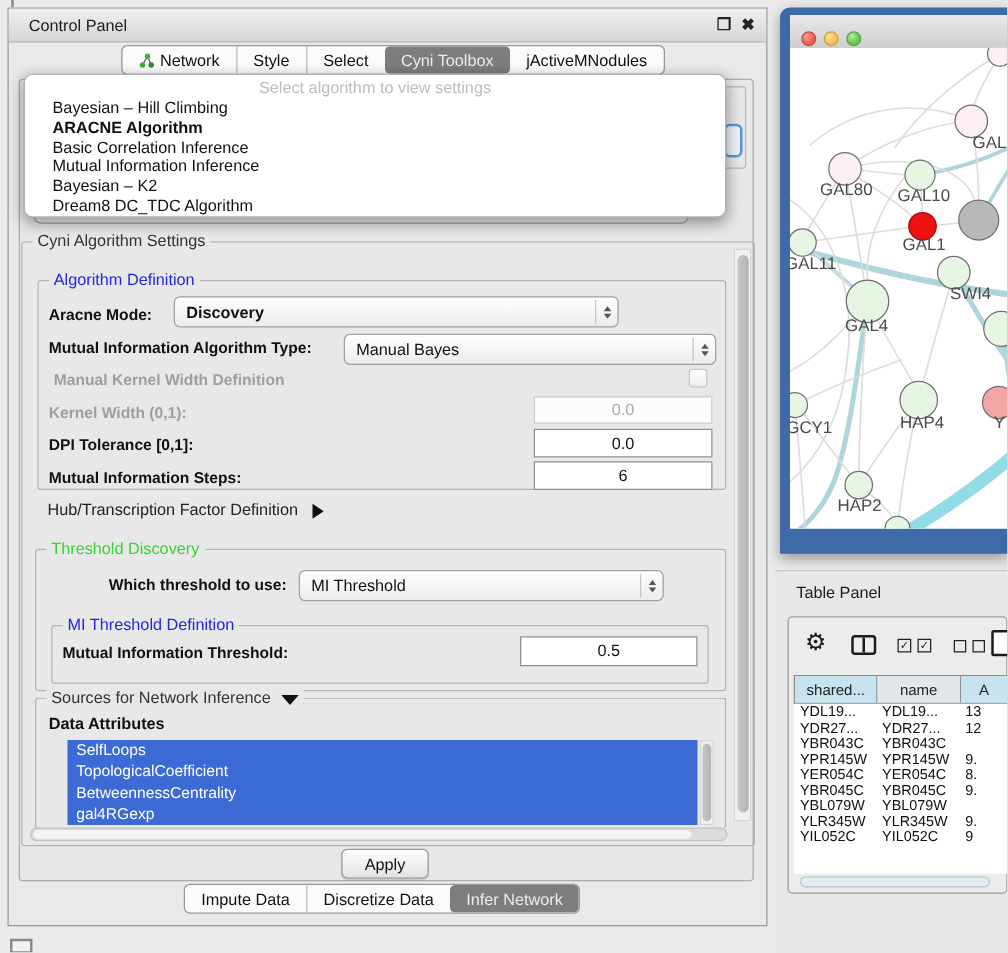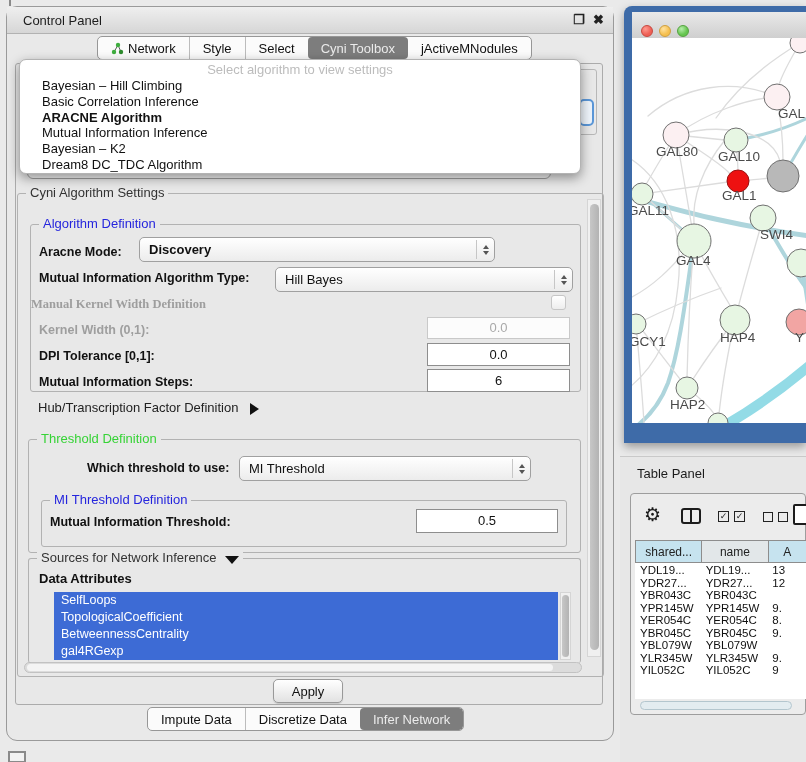--- a/index.html
+++ b/index.html
@@ -1,20 +1,20 @@
 <!DOCTYPE html>
 <html><head>
 <meta charset="utf-8">
 <style>
   html,body{margin:0;padding:0;background:#eaeaea;}
   #app{position:relative;width:806px;height:762px;overflow:hidden;background:#eaeaea;
        font-family:"Liberation Sans",sans-serif;-webkit-font-smoothing:antialiased;}
   .a{position:absolute;}
   
-  .win{position:absolute;background:#e9e9e9;border:1px solid #9a9a9a;border-radius:11px;}
+  .win{position:absolute;background:#e9e9e9;border:1px solid #9a9a9a;border-radius:0;}
   .titlebar{position:absolute;left:0;top:0;right:0;height:26px;
             background:linear-gradient(#efefef,#d6d6d6);border-bottom:1px solid #b2b2b2;}
   .tbtext{position:absolute;left:16px;top:6px;font-size:13px;color:#1c1c1c;}
   .tbicon{position:absolute;top:5px;font-size:13px;color:#222;font-weight:bold;cursor:default;}
   
   .tabbar{position:absolute;display:flex;background:#fbfbfb;border:1px solid #979797;
           border-radius:5px;overflow:hidden;height:24px;box-sizing:border-box;}
   .tab{display:flex;align-items:center;justify-content:center;gap:4px;padding:0 13px;
        font-size:13px;color:#111;white-space:nowrap;}
   .tab+.tab{border-left:1px solid #bcbcbc;}
@@ -107,22 +107,22 @@
     <div class="a" style="left:8px;top:56px;width:586px;height:640px;border:1px solid #ababab;border-radius:3px;background:#e8e8e8;"></div>
 
     <div class="a" style="left:16px;top:62px;width:572px;height:64px;border:1px solid #b7b7b7;border-radius:3px;"></div>
     <div class="a" style="left:20px;top:142px;width:522px;height:28px;border:1px solid #9e9e9e;border-radius:6px;background:#f3f3f3;"></div>
     <div class="a" style="left:572px;top:92px;width:15px;height:27px;border:2px solid #5b97d8;border-radius:5px;background:#eef4fb;box-sizing:border-box;"></div>
 
     <div id="algo-popup" style="left:12px;top:52px;">
       <div id="popup-hint">Select algorithm to view settings</div>
       <div id="popup-items">
           <div class="pitem">Bayesian – Hill Climbing</div>
+          <div class="pitem bold">ARACNE Algorithm</div>
           <div class="pitem">Basic Correlation Inference</div>
-          <div class="pitem bold">ARACNE Algorithm</div>
           <div class="pitem">Mutual Information Inference</div>
           <div class="pitem">Bayesian – K2</div>
           <div class="pitem">Dream8 DC_TDC Algorithm</div>
         </div>
     </div>
 
     <div class="fs" style="left:10px;top:186px;width:585px;height:482px;">
       <span class="lg">Cyni Algorithm Settings</span>
 
       <div class="sbtrack" style="right:2px;top:5px;width:14px;height:458px;">
@@ -140,47 +140,47 @@
         <div class="combo" style="left:108px;top:12px;width:356px;height:25px;font-weight:bold;">
           <span>Discovery</span>
           <span class="spin">
               <span class="up"></span>
               <span class="dn"></span>
             </span>
         </div>
 
         <span class="lb" style="left:8px;top:46px;">Mutual Information Algorithm Type:</span>
         <div class="combo" style="left:244px;top:42px;width:298px;height:25px;">
-          <span>Hill Bayes</span>
+          <span>Manual Bayes</span>
           <span class="spin">
               <span class="up"></span>
               <span class="dn"></span>
             </span>
         </div>
 
-        <span class="lb dis" style="left:0;top:72px;font-family:Liberation Serif, serif;">Manual Kernel Width Definition</span>
+        <span class="lb dis" style="left:12px;top:72px;">Manual Kernel Width Definition</span>
         <div class="chk" style="left:520px;top:70px;"></div>
 
         <span class="lb dis" style="left:8px;top:98px;">Kernel Width (0,1):</span>
         <div class="tf dis" style="left:396px;top:92px;width:143px;height:22px;line-height:20px;">0.0</div>
 
         <span class="lb" style="left:8px;top:124px;">DPI Tolerance [0,1]:</span>
         <div class="tf" style="left:396px;top:118px;width:143px;height:23px;line-height:21px;">0.0</div>
 
         <span class="lb" style="left:8px;top:150px;">Mutual Information Steps:</span>
         <div class="tf" style="left:396px;top:144px;width:143px;height:23px;line-height:21px;">6</div>
       </div>
 
       <div class="a" style="left:20px;top:206px;font-size:13px;color:#222;">
         <span>Hub/Transcription Factor Definition</span>
         <span style="display:inline-block;margin-left:8px;width:0;height:0;border:6px solid transparent;border-left:9px solid #111;vertical-align:-3px;"></span>
       </div>
 
       <div class="fs" style="left:10px;top:245px;width:551px;height:112px;">
-        <span class="lg green">Threshold Definition</span>
+        <span class="lg green">Threshold Discovery</span>
 
         <span class="lb" style="left:58px;top:21px;">Which threshold to use:</span>
         <div class="combo" style="left:210px;top:16px;width:292px;height:25px;">
           <span>MI Threshold</span>
           <span class="spin">
               <span class="up"></span>
               <span class="dn"></span>
             </span>
         </div>
 

